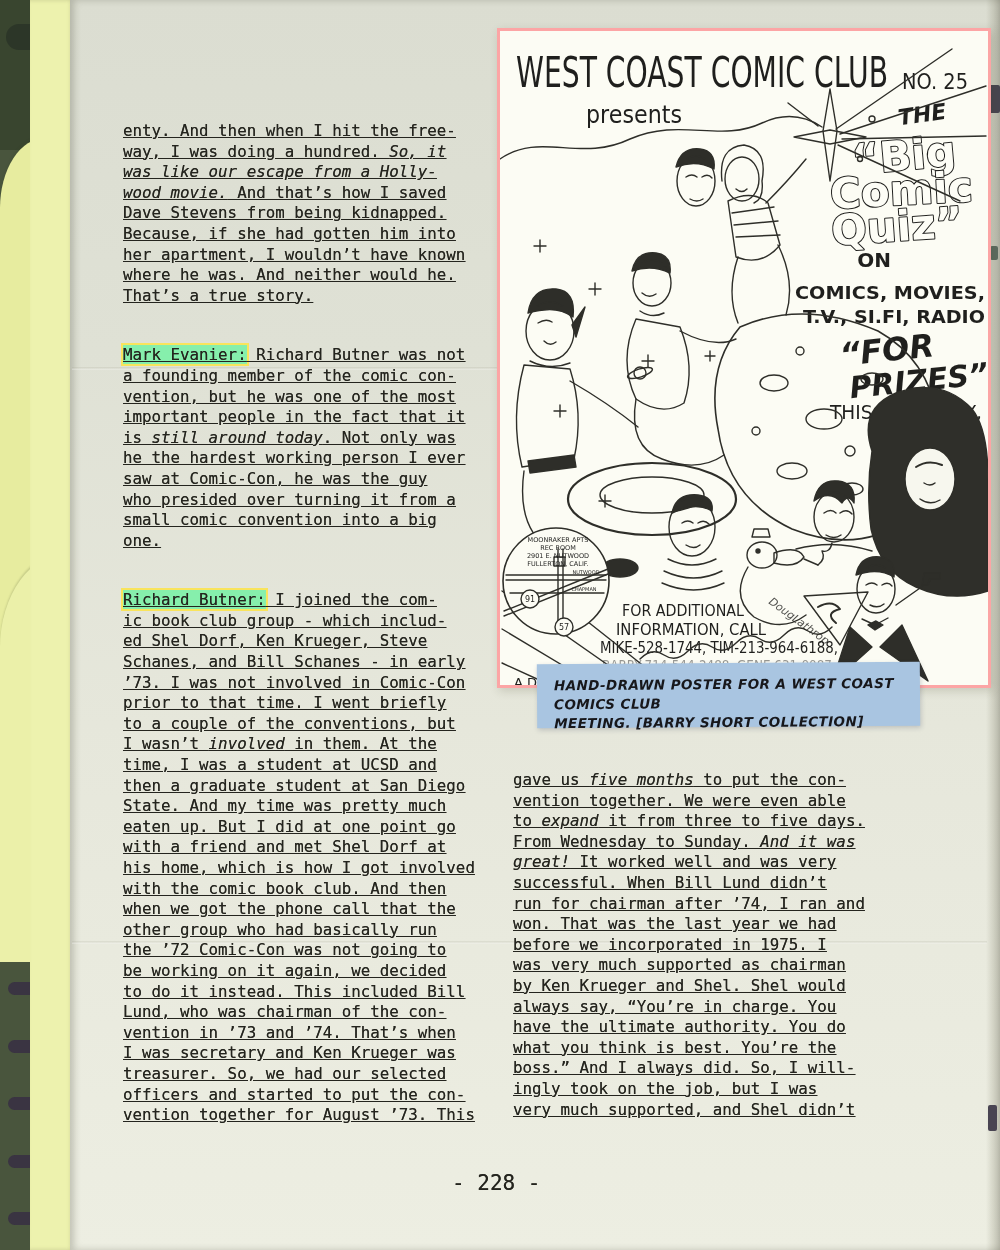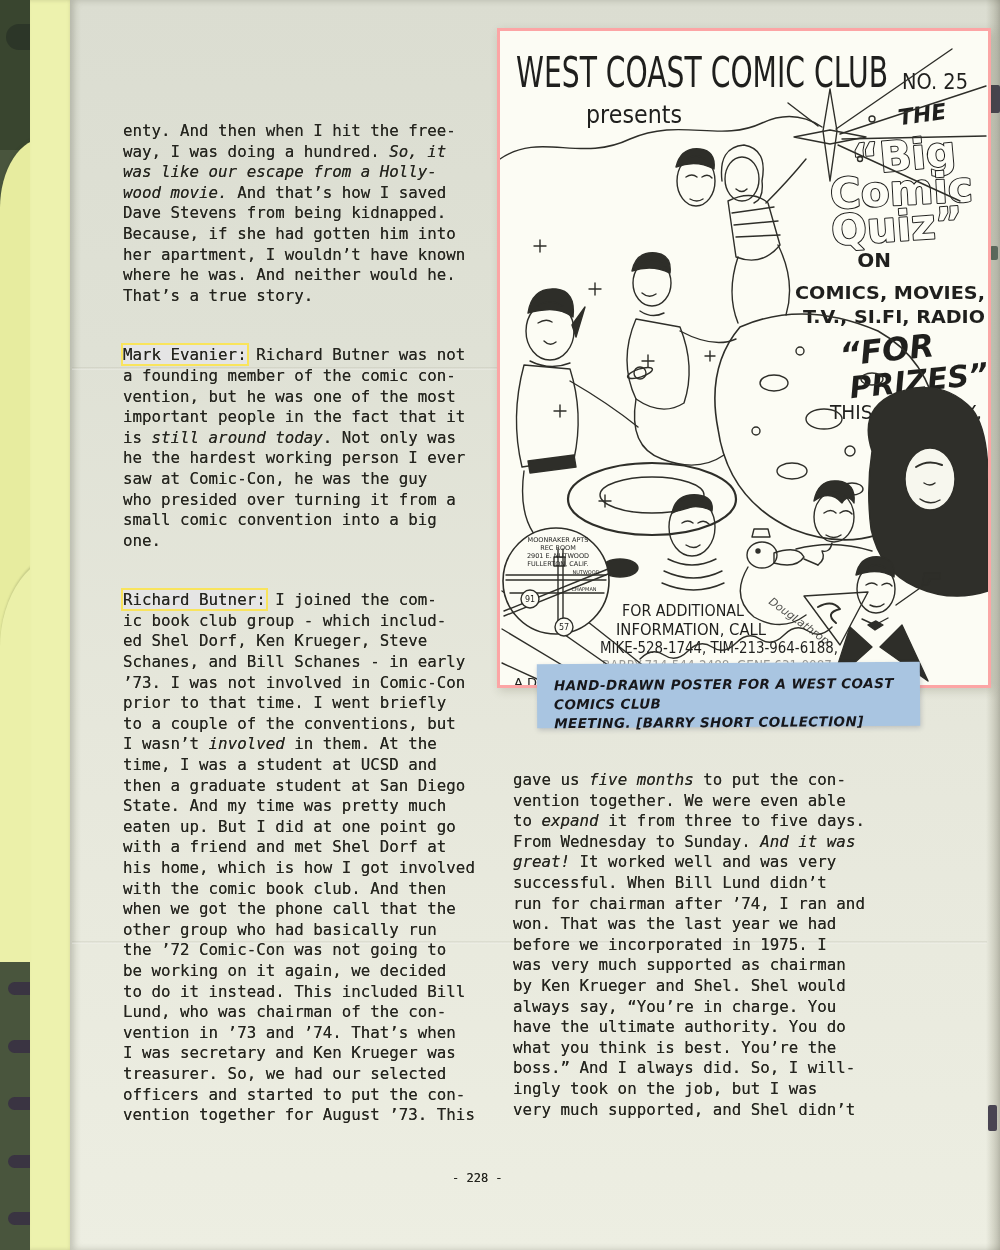--- a/index.html
+++ b/index.html
@@ -22,26 +22,26 @@
   
   .page{position:absolute;left:70px;top:0;width:930px;height:1250px;
         background:linear-gradient(180deg,#dbddd1 0%,#dfe1d5 28%,#e6e7db 58%,#edeee2 100%);
         box-shadow:inset 4px 0 7px rgba(40,40,25,.22);}
   .page-edge{position:absolute;right:0;top:0;width:14px;height:1250px;
         background:linear-gradient(90deg,rgba(0,0,0,0) 0%,rgba(110,108,85,.20) 55%,rgba(70,68,50,.30) 100%);}
   .edge-mark{position:absolute;border-radius:2px;}
   .crease{position:absolute;height:3px;background:linear-gradient(180deg,rgba(110,110,85,.14),rgba(255,255,255,.35));}
   
   .col{position:absolute;font-family:"DejaVu Sans Mono",monospace;font-size:15.8px;line-height:20.6px;
-       color:#24241e;white-space:pre;text-shadow:0 0 .5px rgba(36,36,30,.75);}
+       color:#24241e;white-space:pre;text-shadow:0 0 .5px rgba(36,36,30,.75);text-decoration:underline;}
   .para{margin-bottom:39px;}
   .it{font-style:italic;}
-  .hl{background:#e5e5e5;box-shadow:0 0 0 2px #f9e45c;}
+  .hl{background:#86efac;box-shadow:0 0 0 2px #f9e45c;}
   .pagenum{position:absolute;left:452px;top:1171px;font-family:"DejaVu Sans Mono",monospace;
-       font-size:12px;color:#24241e;text-shadow:0 0 .5px rgba(36,36,30,.75);}
+       font-size:21px;color:#24241e;text-shadow:0 0 .5px rgba(36,36,30,.75);}
   
   .poster{position:absolute;left:497px;top:28px;width:488px;height:654px;background:#fcfcf4;
        border:3px solid #fca5a5;box-shadow:2px 3px 9px rgba(60,60,35,.18);}
   .poster svg{position:absolute;left:0;top:0;}
   
   .caption{position:absolute;left:537px;top:663px;width:383px;height:64px;background:#a9c5e1;
        transform:rotate(-.4deg);box-shadow:1px 2px 5px rgba(50,60,85,.22);}
   .caption-text{padding:12px 0 0 17px;font-family:"DejaVu Sans",sans-serif;font-style:italic;
        font-weight:700;font-size:13.5px;letter-spacing:.4px;color:#17171b;line-height:19px;}
 </style>

